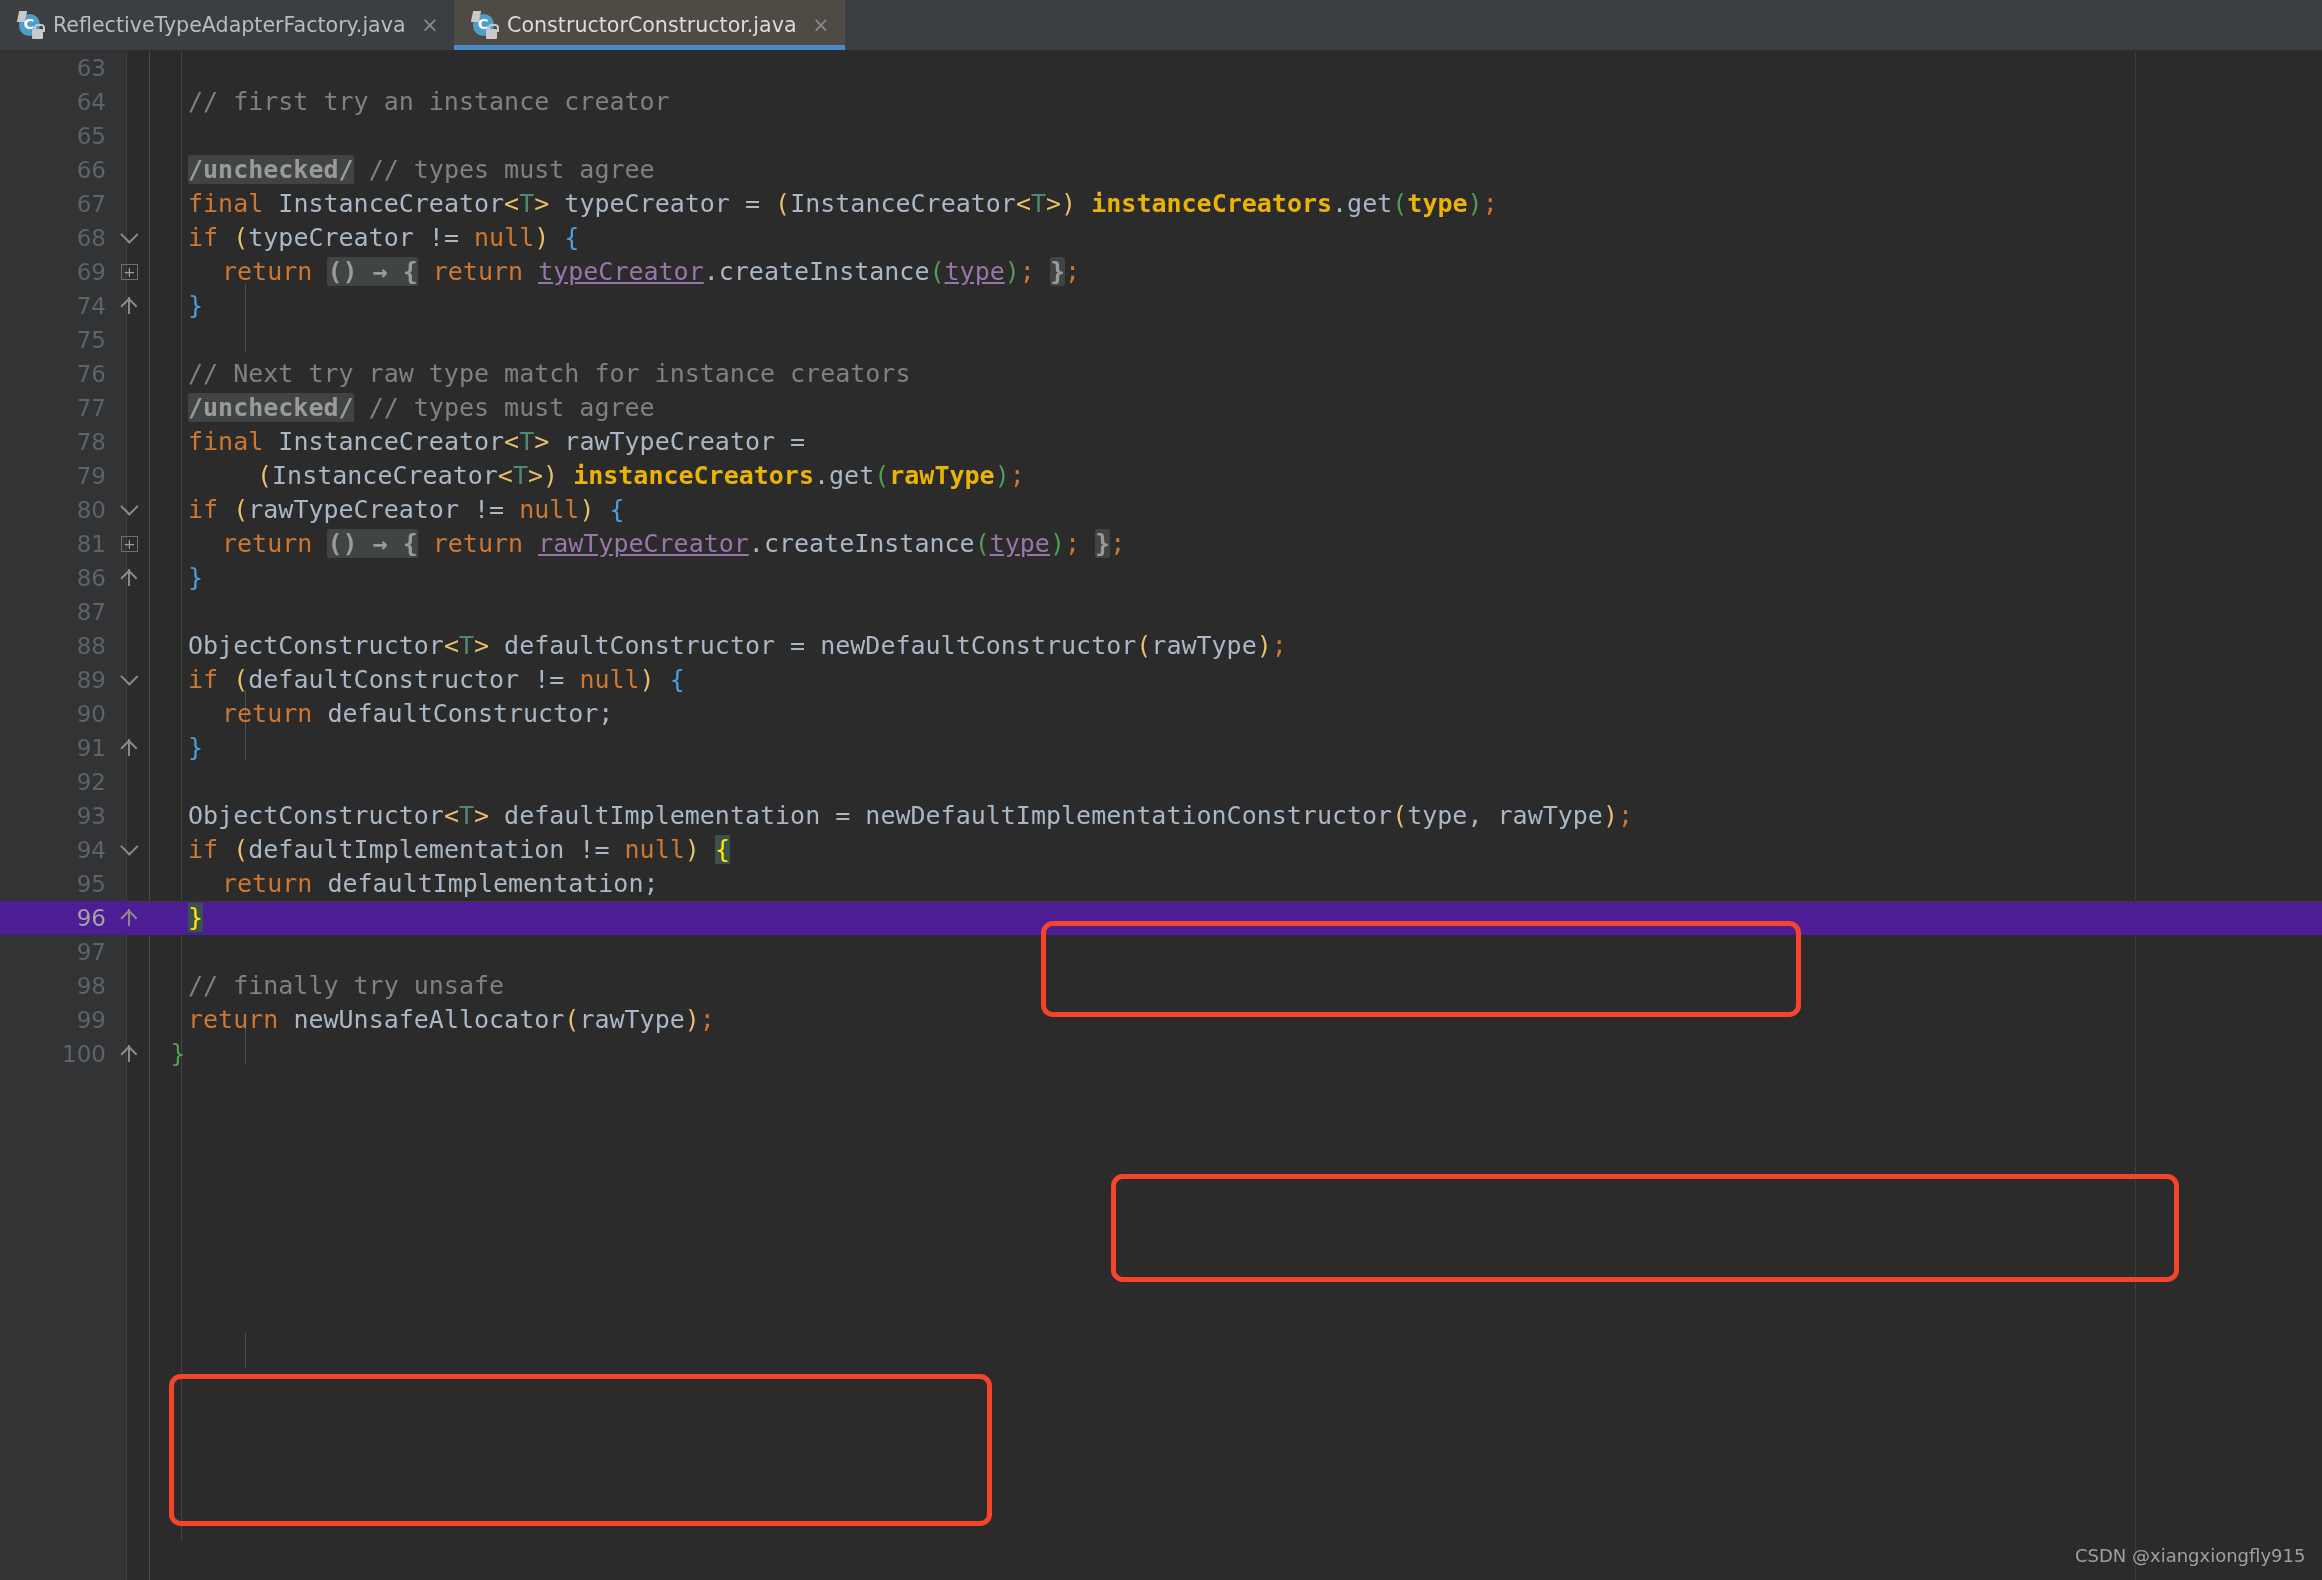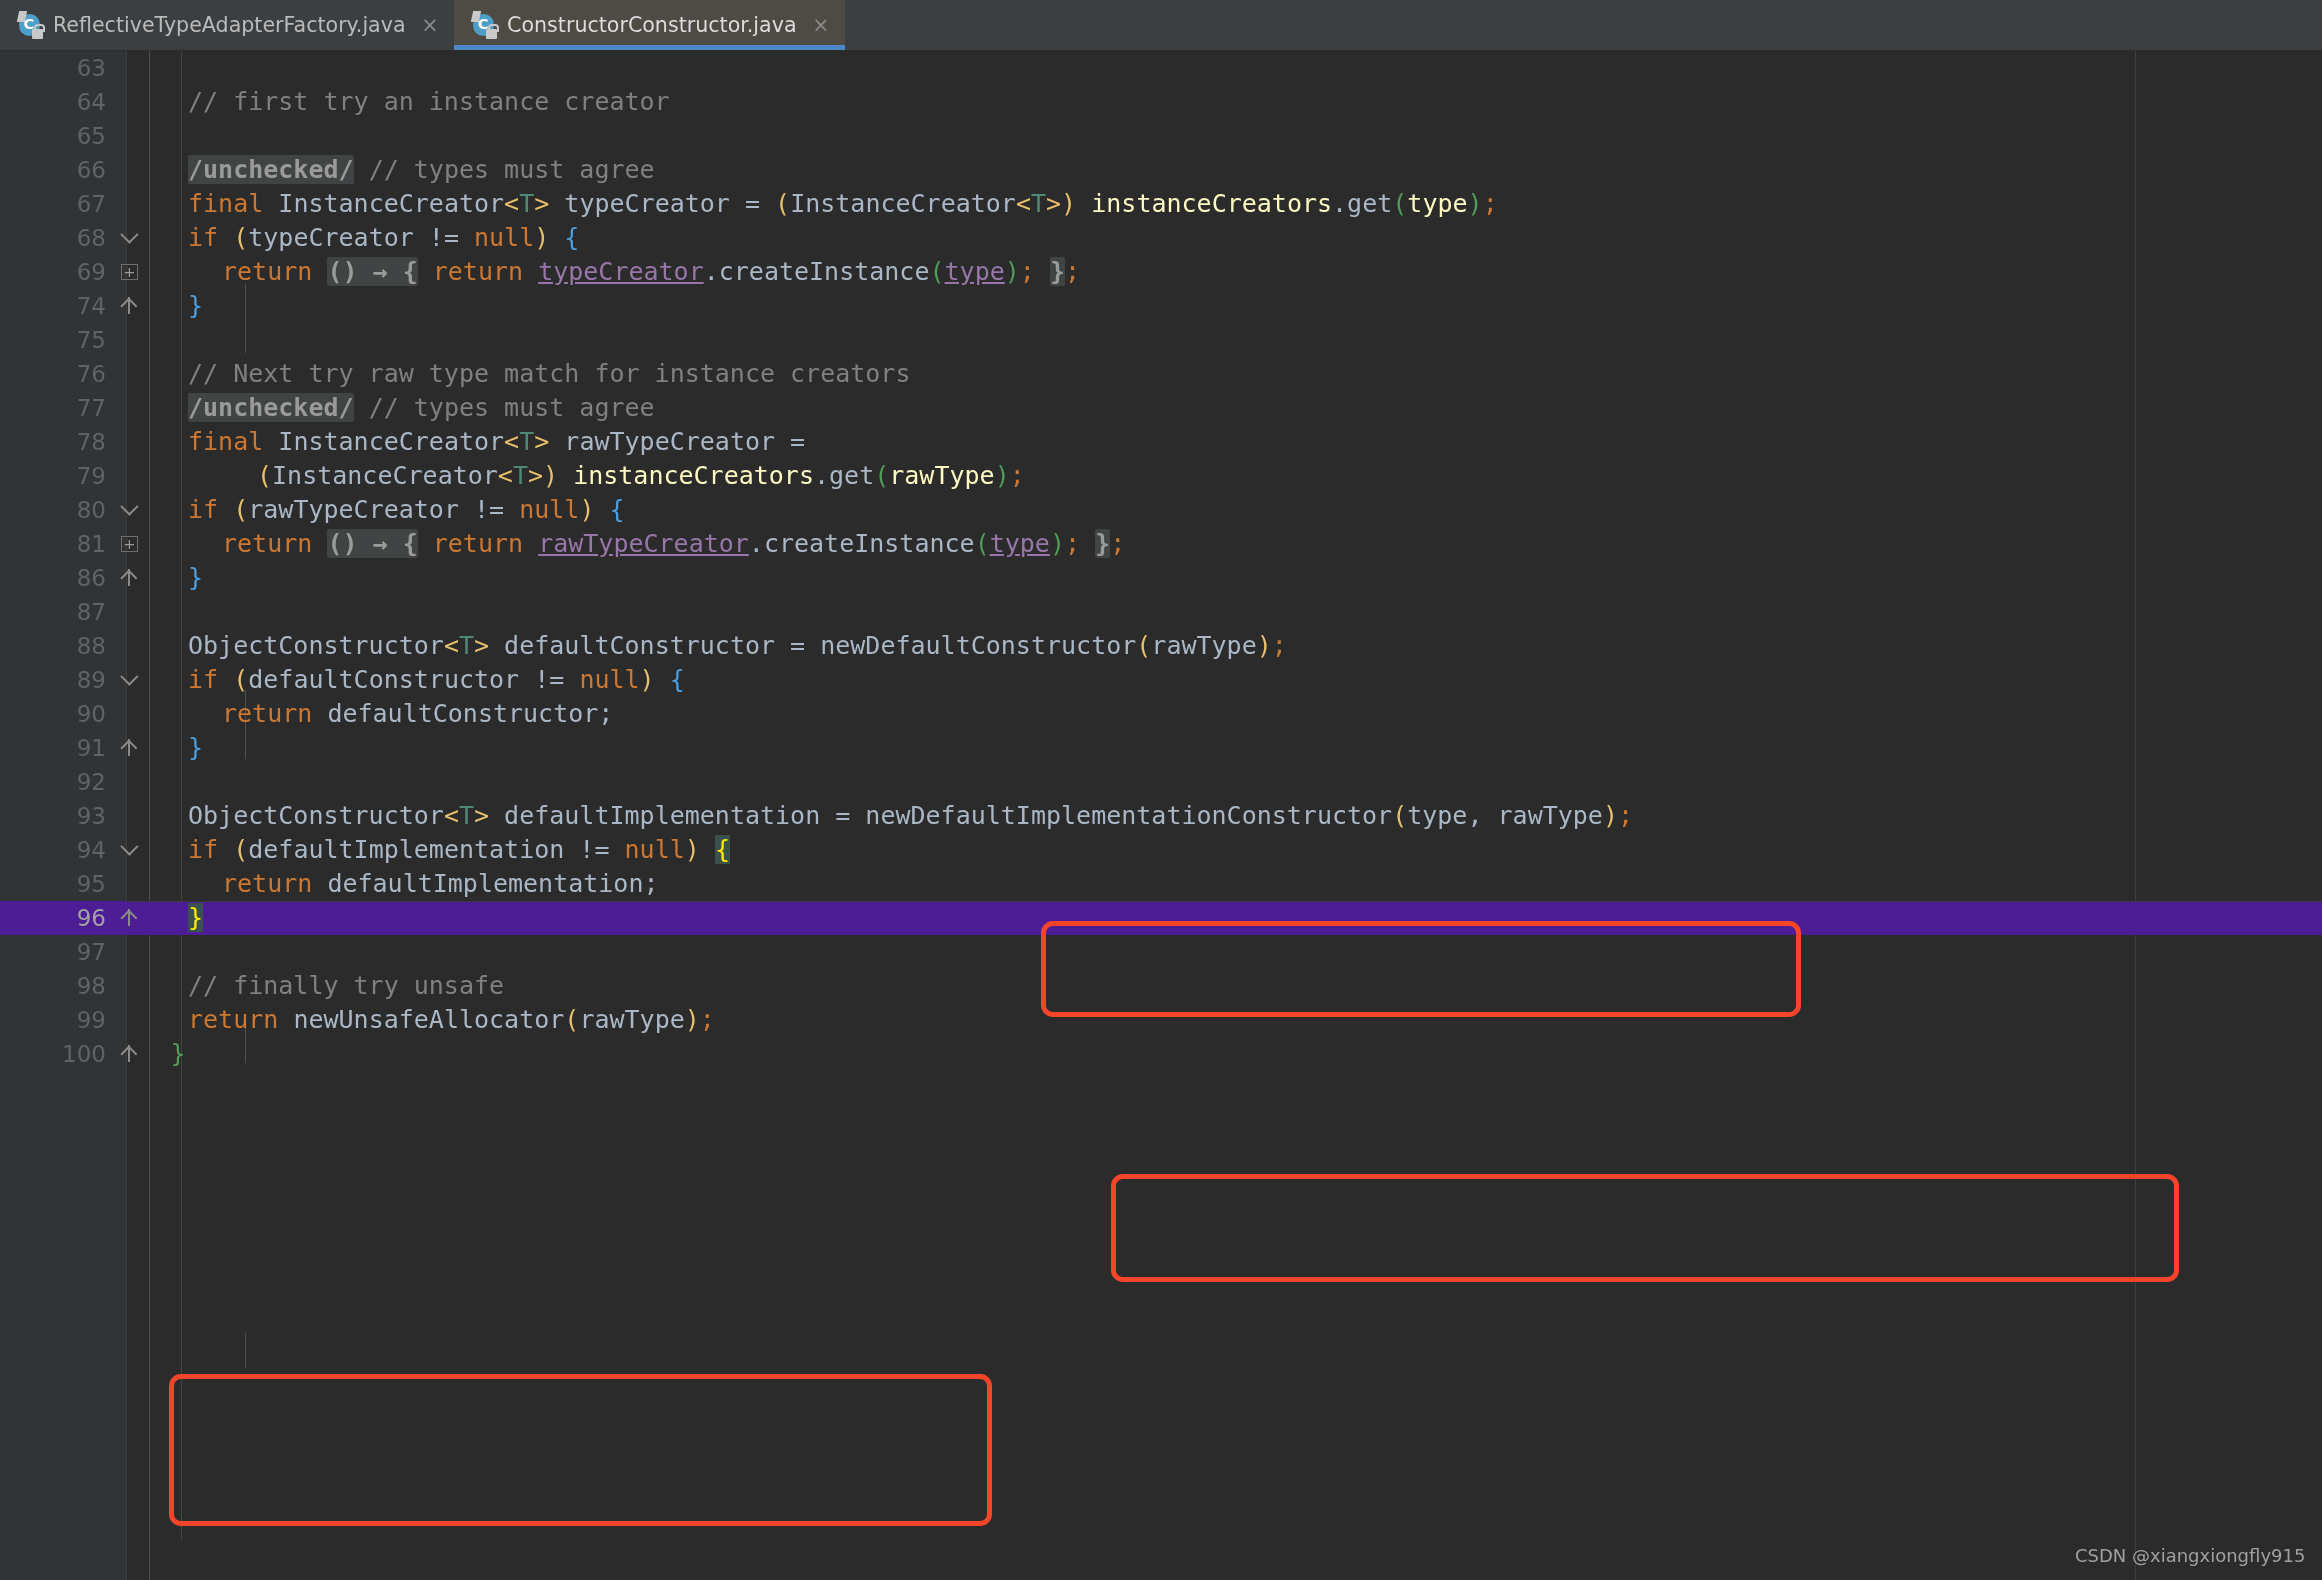--- a/index.html
+++ b/index.html
@@ -205,21 +205,21 @@
   }
 
   
   .kw    { color: #cc7832; }
   .cm    { color: #808080; }
   .typ   { color: #a9b7c6; margin-top: 36px; }
   .ang   { color: #e8bf6a; }
   .gen   { color: #4e8975; }
   .par   { color: #e8bf6a; }
   .parg  { color: #4f9d57; }
-  .fld   { color: #fef9c3; }
+  .fld   { color: #eab308; font-weight: bold; }
   .fldu  { color: #9876aa; text-decoration: underline; margin-top: 12px; }
   .grnu  { color: #9876aa; text-decoration: underline; }
   .brace { color: #4a9fe0; }
   .bmatch{ color: #ffea00; background: #3b514d; }
   .grnbr { color: #4f9d57; }
   .fold-inline {
     background: #414445;
     color: #9a9a9a;
     border-radius: 2px;
     font-weight: bold;

